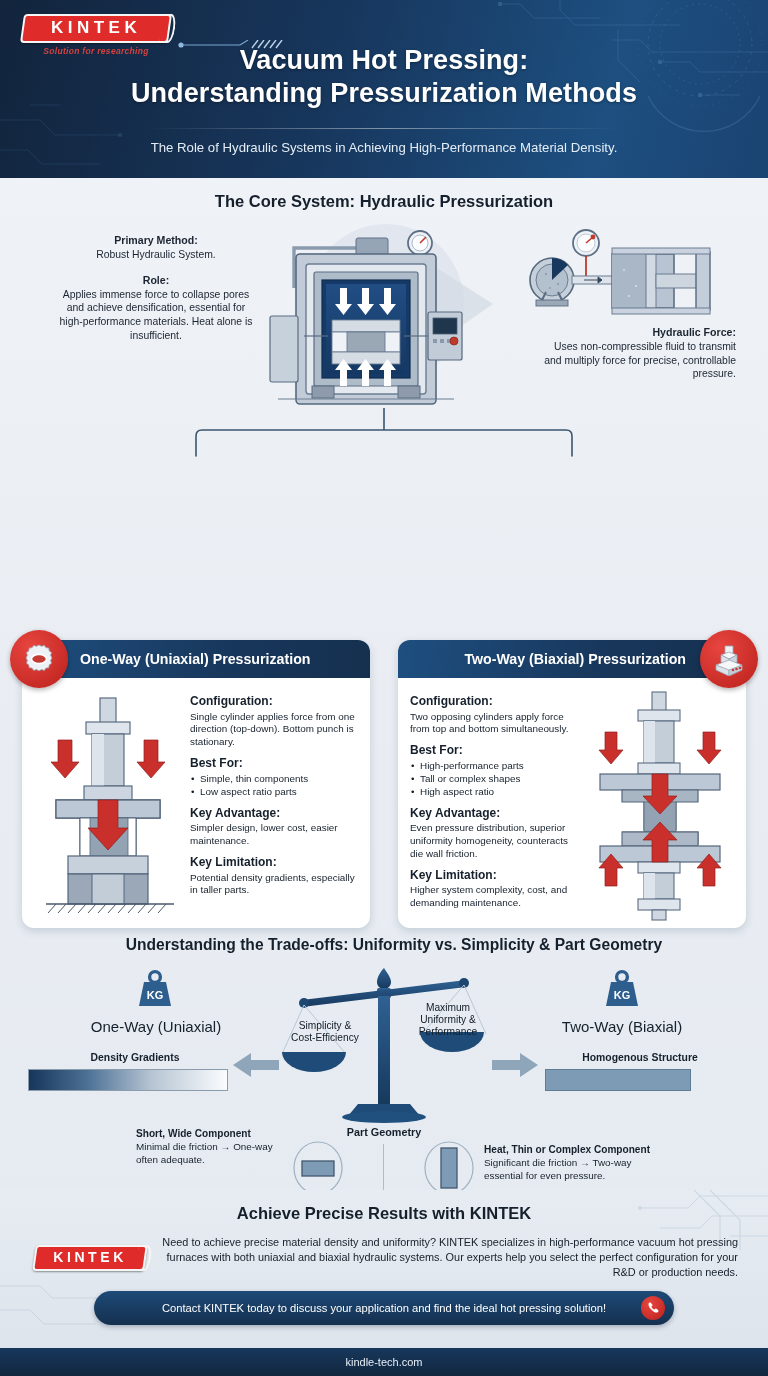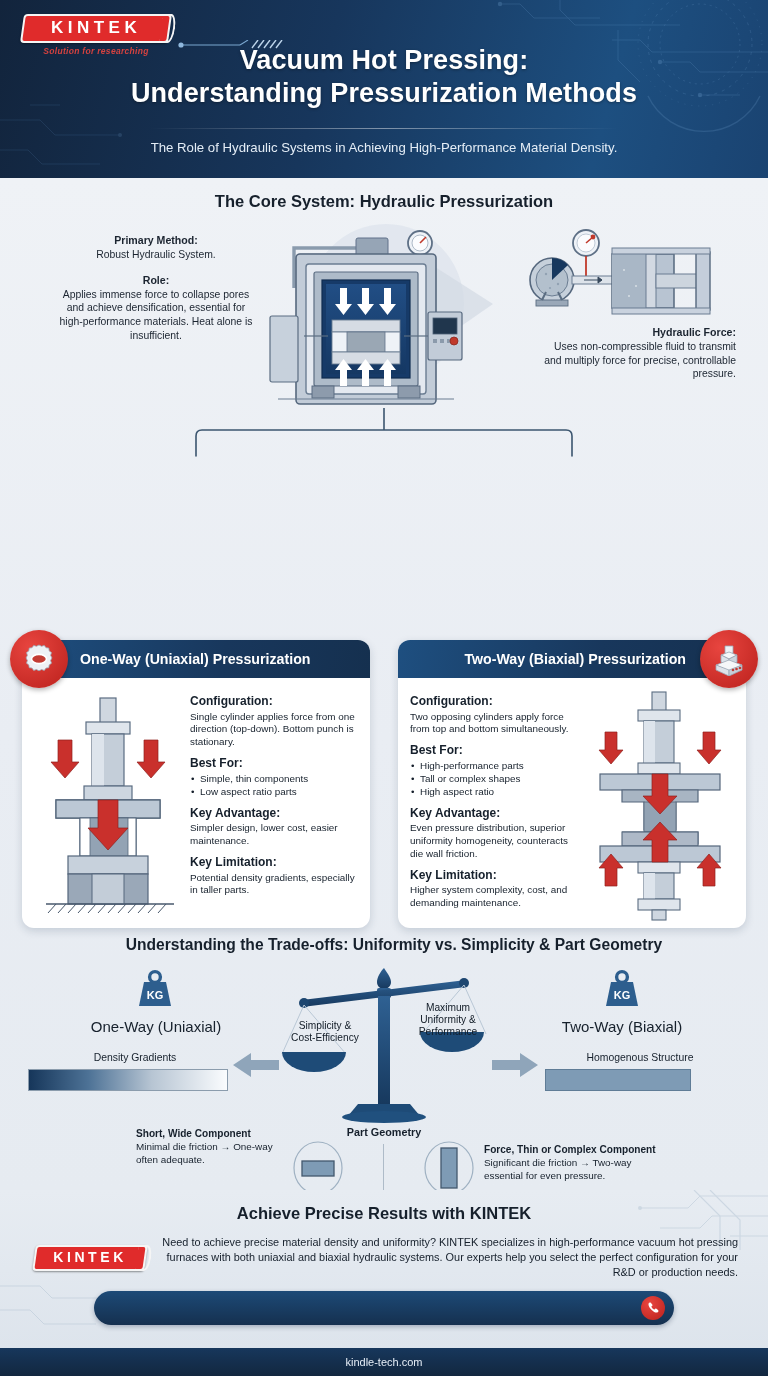--- a/index.html
+++ b/index.html
@@ -114,21 +114,21 @@
   .txt h4{ font-size:12px; margin-bottom:1px; }
   .txt .grp{ margin-bottom:7px; }
   .txt ul{ list-style:none; }
   .txt ul li{ padding-left:10px; position:relative; }
   .txt ul li:before{ content:"•"; position:absolute; left:1px; }
 
   
   .tradeoffs{ position:absolute; top:758px; left:0; width:768px; height:272px; }
   .tradeoffs .sec-title{ font-size:15.6px;padding-left:20px; }
   .side-label{ position:absolute; font-weight:normal; font-size:15px; color:#16202c; }
-  .bar-label{ position:absolute; font-weight:normal; font-size:10.4px; color:#16202c; }
+  .bar-label{ position:absolute; font-weight:bold; font-size:10.4px; color:#16202c; }
   .grad-bar{
     position:absolute; width:142px; height:22px;
     border:1px solid #8b9cad;
     background:linear-gradient(90deg,#16365a 0%,#4d7296 30%,#b7c5d3 62%,#fafcfe 100%);
   }
   .solid-bar{
     position:absolute; width:142px; height:22px;
     border:1px solid #5f7c96; background:#7e9bb5;
   }
   .bal-txt{
@@ -580,21 +580,21 @@
       <ellipse cx="27" cy="27" rx="24" ry="26" fill="none" stroke="#9fb1c2" stroke-width="1.2"></ellipse>
       <rect x="19" y="7" width="16" height="40" fill="#7e9bb5" stroke="#42586e" stroke-width="1.3"></rect>
     </svg>
     <div style="position:absolute;left:383px;top:208px;width:1px;height:48px;background:#aebbc8"></div>
 
     <div class="pg-note" style="left:136px;top:192px;width:148px;">
       <b>Short, Wide Component</b><br>
       <span>Minimal die friction → One-way often adequate.</span>
     </div>
     <div class="pg-note" style="left:484px;top:208px;width:186px;text-align:left">
-      <b>Force, Thin or Complex Component</b><br>
+      <b>Heat, Thin or Complex Component</b><br>
       <span>Significant die friction → Two-way essential for even pressure.</span>
     </div>
   </div>
 
 </div>
 
 <div class="cta">
   <svg class="circuit" viewBox="0 0 768 158" preserveAspectRatio="none">
     <g stroke="#a9bccd" stroke-width="1" fill="none" opacity=".8">
       <path d="M768 6 L700 6 L688 18 L640 18"></path>
@@ -611,20 +611,21 @@
   <div class="cta-title">Achieve Precise Results with KINTEK</div>
   <div class="cta-row">
     <div class="cta-logo">
       <div class="logo-box">
         <div class="logo-text">KINTEK</div>
       </div>
     </div>
     <div class="cta-text">Need to achieve precise material density and uniformity? KINTEK specializes in high-performance vacuum hot pressing furnaces with both uniaxial and biaxial hydraulic systems. Our experts help you select the perfect configuration for your R&amp;D or production needs.</div>
   </div>
   <div class="cta-btn">
+    <span>Contact KINTEK today to discuss your application and find the ideal hot pressing solution!</span>
     <span class="phone">
       <svg width="14" height="14" viewBox="0 0 14 14">
           <path d="M3 2 c0 0 1 -1 2 0 l1.4 1.8 c.3 .5 0 1 -.4 1.3 l-.7 .5 c.5 1.4 1.7 2.6 3 3.1 l.5 -.7 c.3 -.4 .9 -.7 1.3 -.4 L12 9 c1 1 0 2 0 2 c-1.4 1.4 -4 .3 -6.3 -2 C3.4 6.7 1.6 3.4 3 2 z" fill="#fff"></path>
         </svg>
     </span>
   </div>
 </div>
 
 <div class="footer-bar">
   <span>kindle-tech.com</span>

